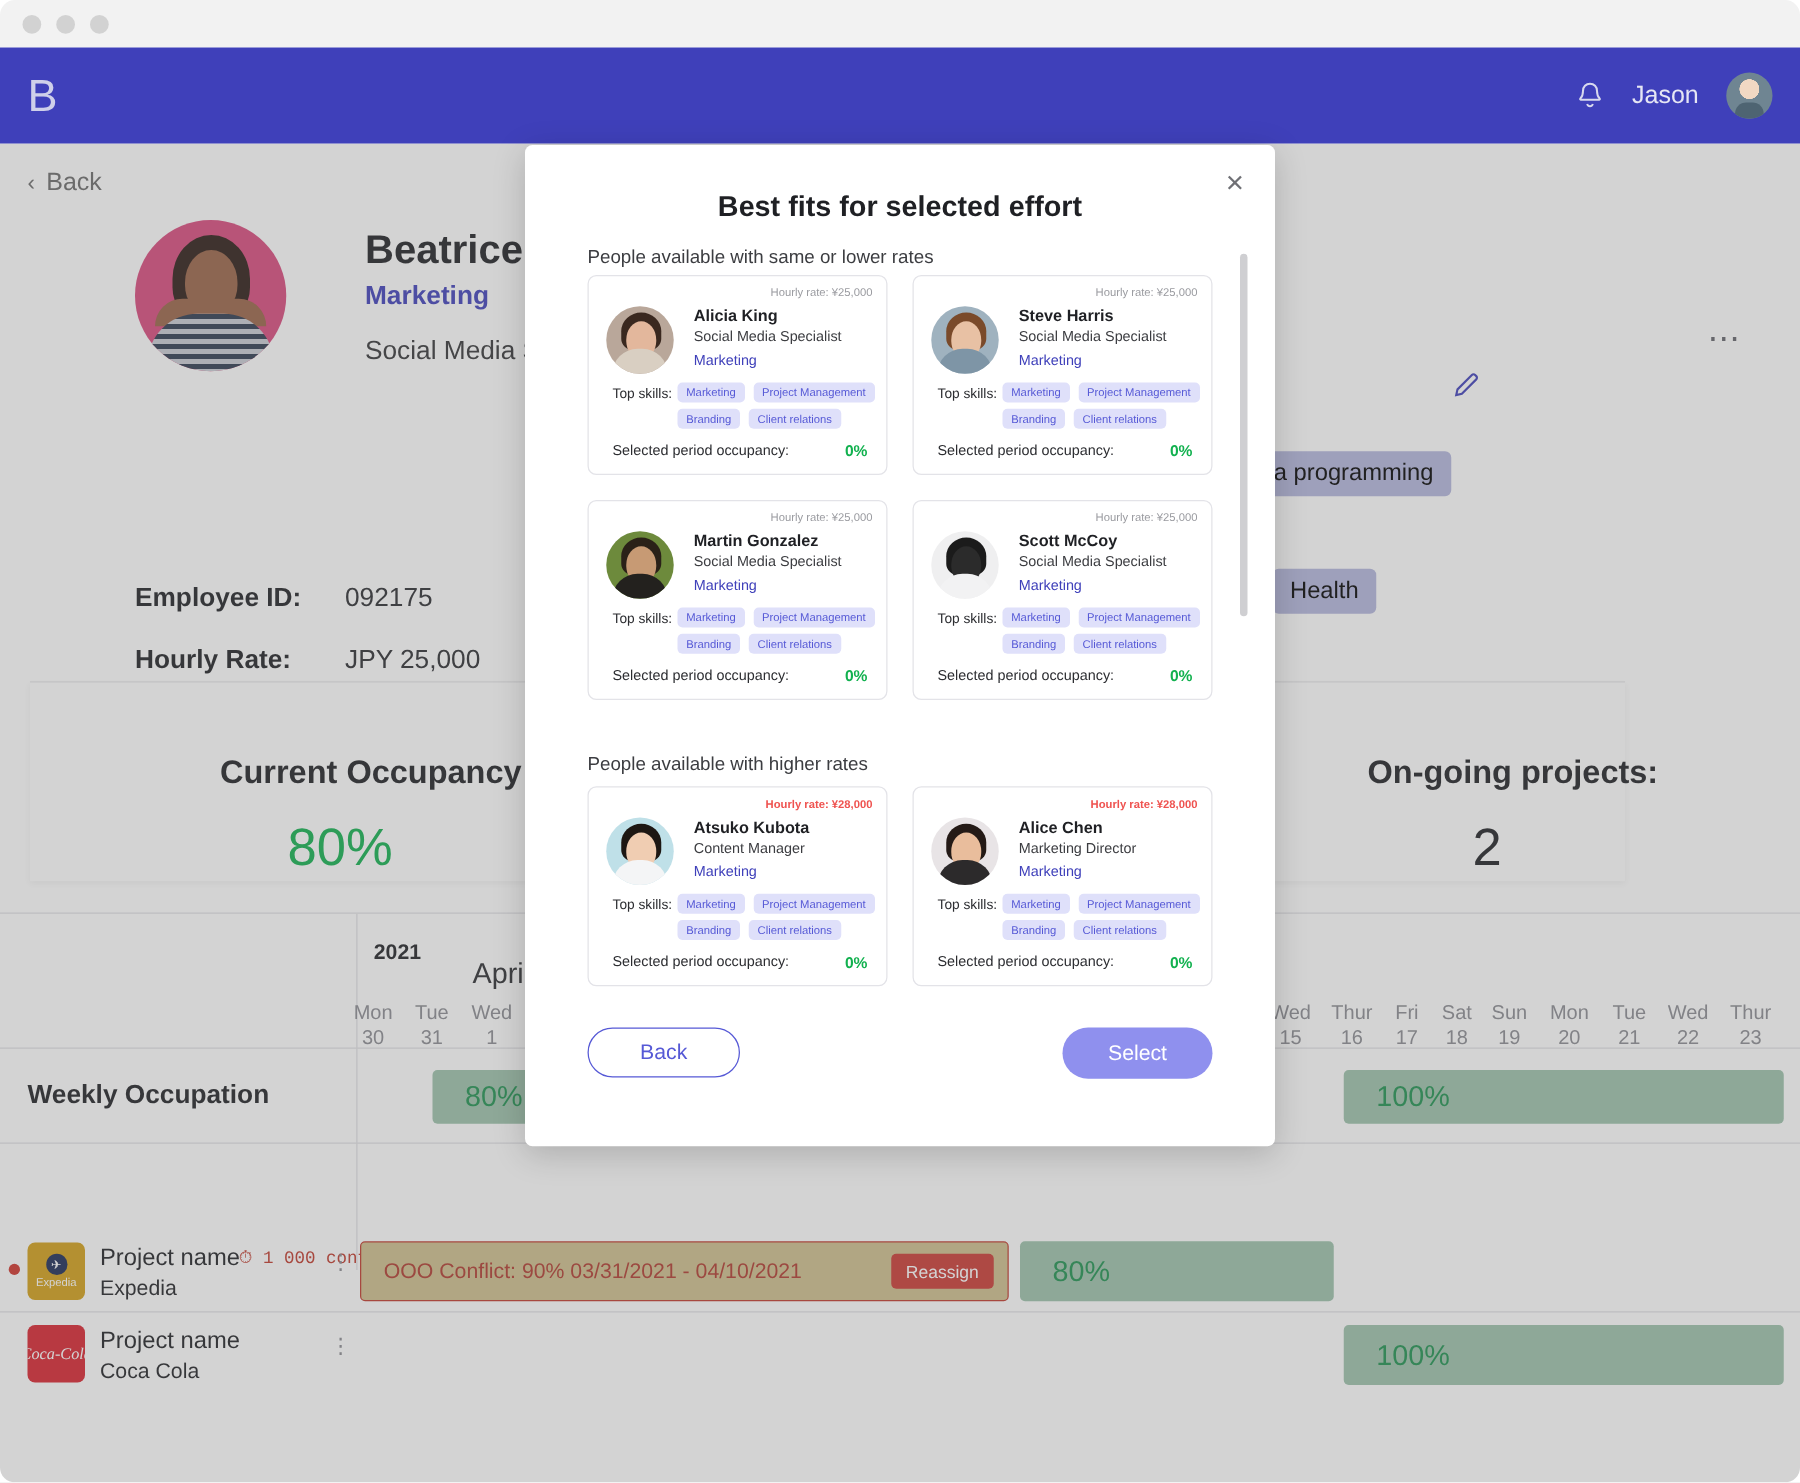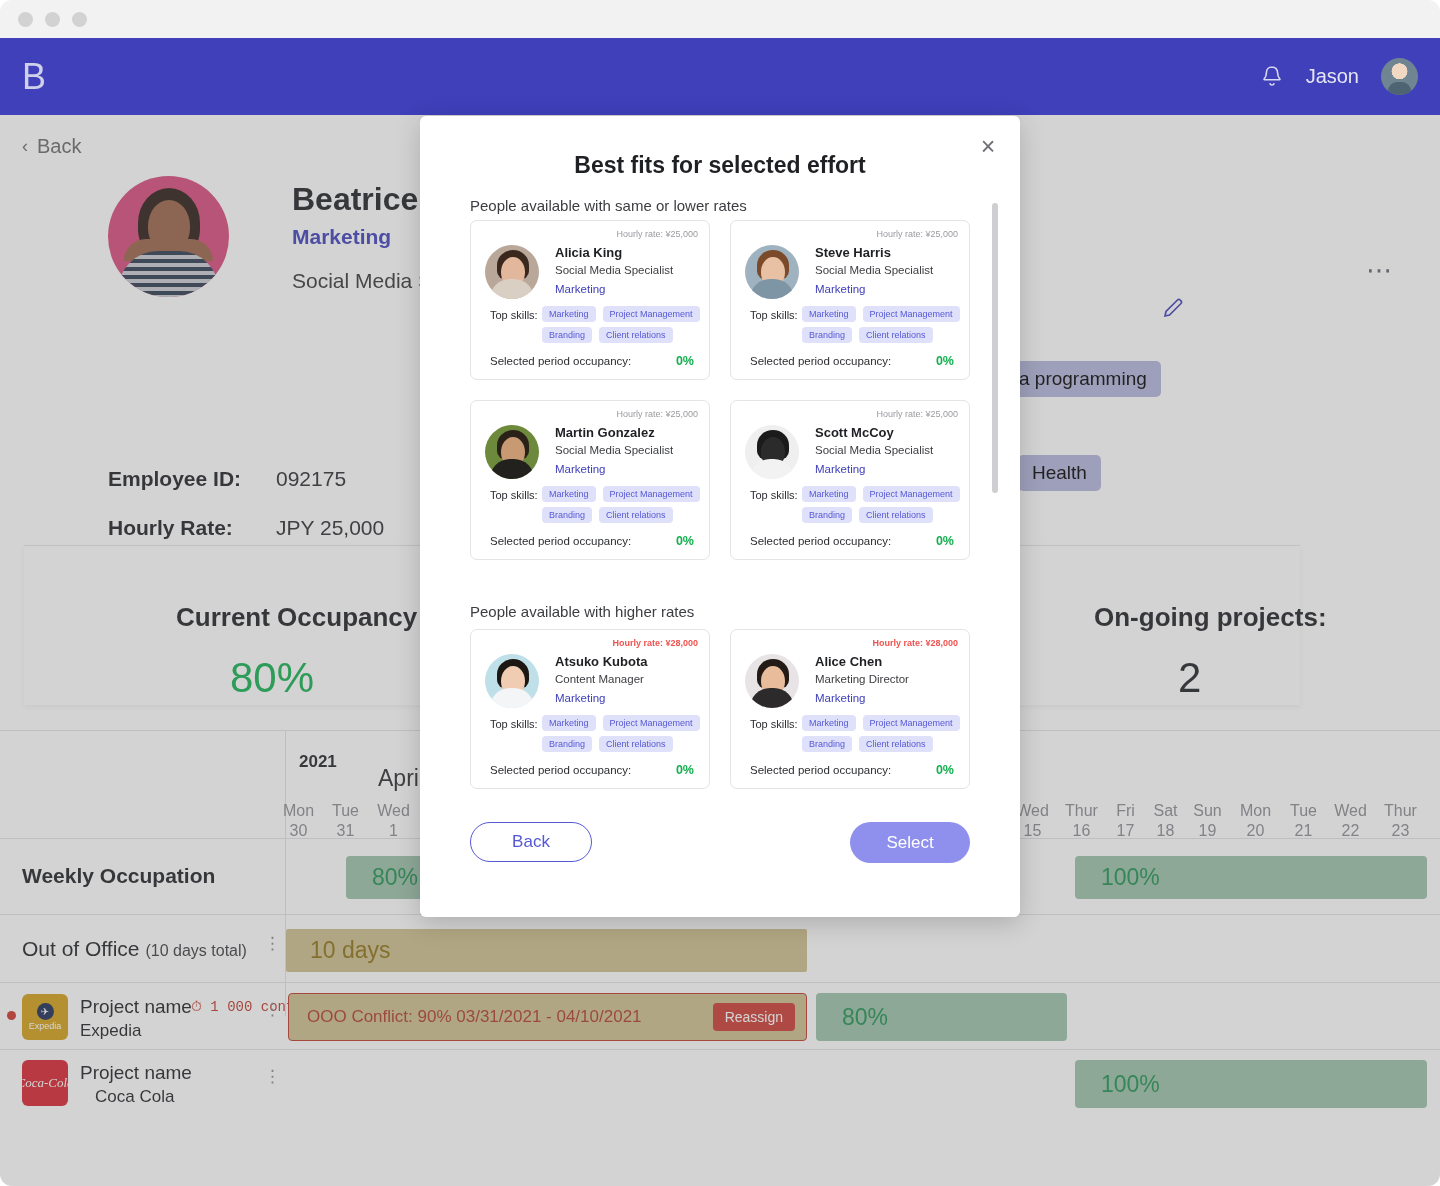--- a/index.html
+++ b/index.html
@@ -435,28 +435,20 @@
       </div>
 
       <div class="row" style="top:108px;height:76px;">
         <div class="row-label" style="top:25px;">
           <span style="font-weight:bold;">Weekly Occupation</span>
         </div>
         <div class="bar-green" style="left:346px;top:17px;width:144px;height:43px;">80%</div>
         <div class="bar-green" style="left:1075px;top:17px;width:352px;height:43px;">100%</div>
       </div>
 
-      <div class="row" style="top:184px;height:68px;">
-        <div class="row-label" style="top:22px;">
-          <span>Out of Office</span>
-          <span class="sub">(10 days total)</span>
-        </div>
-        <div class="kebab" style="top:26px;">⋮</div>
-        <div class="bar-ooo" style="left:286px;top:14px;width:521px;height:43px;">10 days</div>
-      </div>
 
       <div class="row" style="top:252px;height:67px;">
         <div class="red-dot" style="left:7px;top:28px;"></div>
         <div class="logo-box logo-expedia" style="left:22px;top:11px;">
           <span class="mark">✈</span>
           <span style="font-size:9px;">Expedia</span>
         </div>
         <div class="proj-name" style="left:80px;top:12px;">Project name</div>
         <div class="proj-client" style="left:80px;top:38px;font-size:17px;">Expedia</div>
         <div class="conflict-flag" style="left:191px;top:16px;">
@@ -469,21 +461,21 @@
           <span class="reassign-btn">Reassign</span>
         </div>
         <div class="bar-green" style="left:816px;top:10px;width:251px;height:48px;">80%</div>
       </div>
 
       <div class="row" style="top:319px;height:66px;border-bottom:none;">
         <div class="logo-box logo-coke" style="left:22px;top:10px;">
           <span>Coca‑Cola</span>
         </div>
         <div class="proj-name" style="left:80px;top:11px;">Project name</div>
-        <div class="proj-client" style="left:80px;top:37px;font-size:17px;margin-left:15px;">Coca Cola</div>
+        <div class="proj-client" style="left:80px;top:37px;font-size:17px;">Coca Cola</div>
         <div class="kebab" style="top:24px;">⋮</div>
         <div class="bar-green" style="left:1075px;top:10px;width:352px;height:48px;">100%</div>
       </div>
     </div>
   </div>
 
   <div class="dim-overlay"></div>
 
   <div class="modal">
     <div class="modal-close">×</div>

